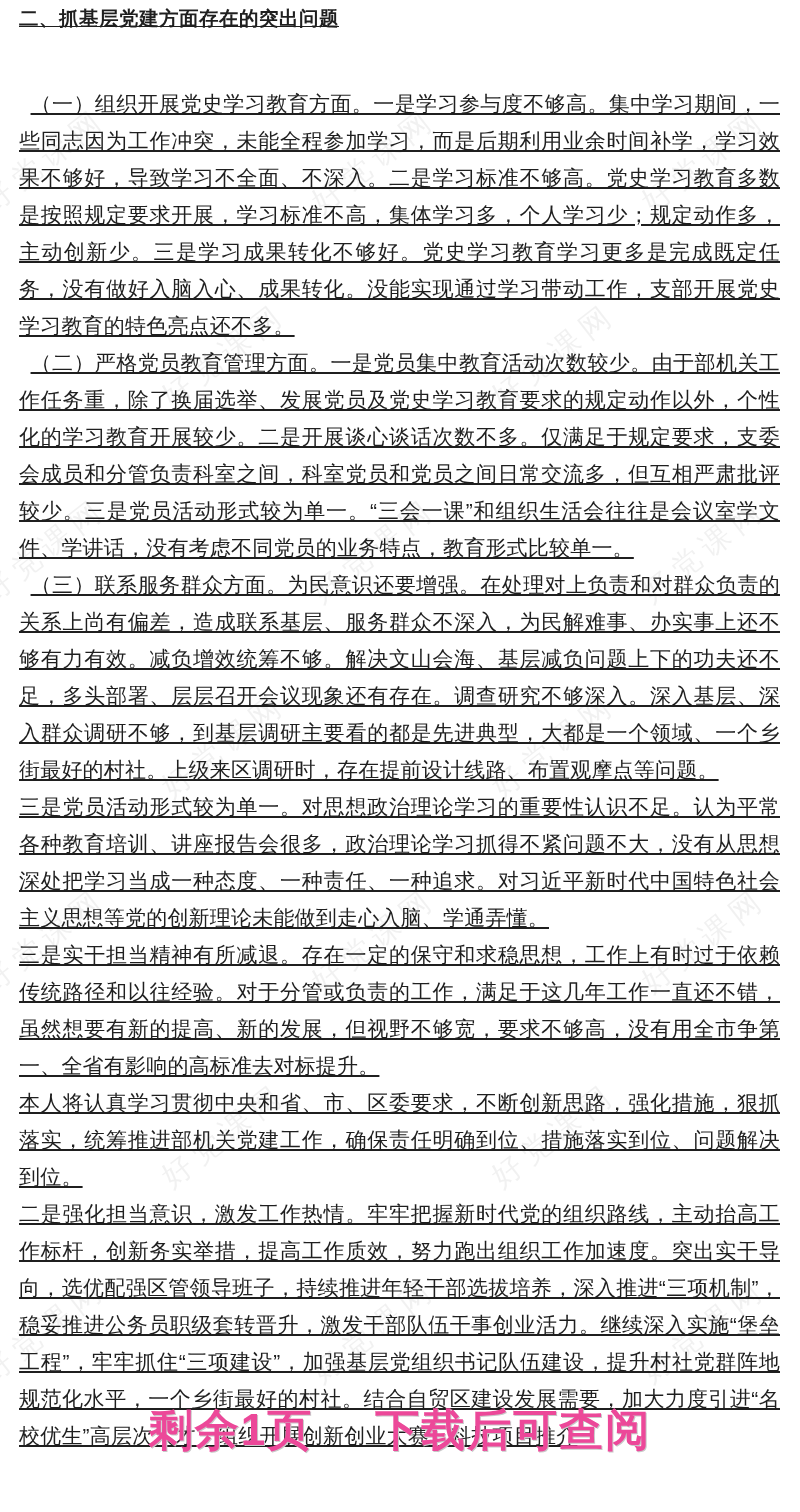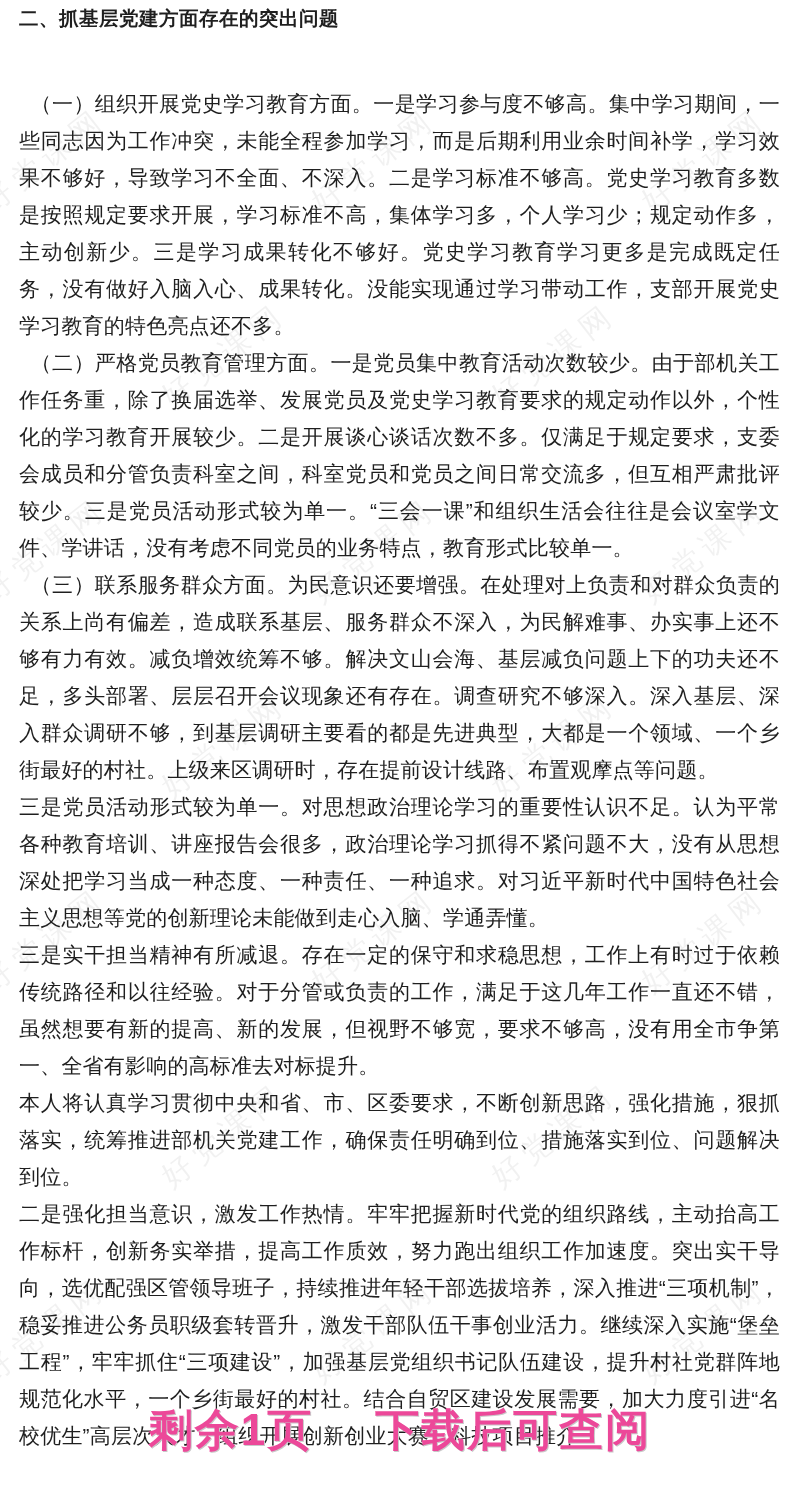--- a/index.html
+++ b/index.html
@@ -28,20 +28,21 @@
     letter-spacing: 7px;
     color: #000000;
     opacity: 0.05;
     transform: rotate(-38deg);
     white-space: nowrap;
   }
   .content {
     position: relative;
     z-index: 1;
     padding: 6px 20px 0 19px;
+    text-decoration: underline;
   }
   h2.doc-heading {
     margin: 0 0 55px 0;
     font-size: 19.5px;
     font-weight: 600;
     line-height: 24px;
     letter-spacing: 0.5px;
   }
   .doc-body p {
     margin: 0;

